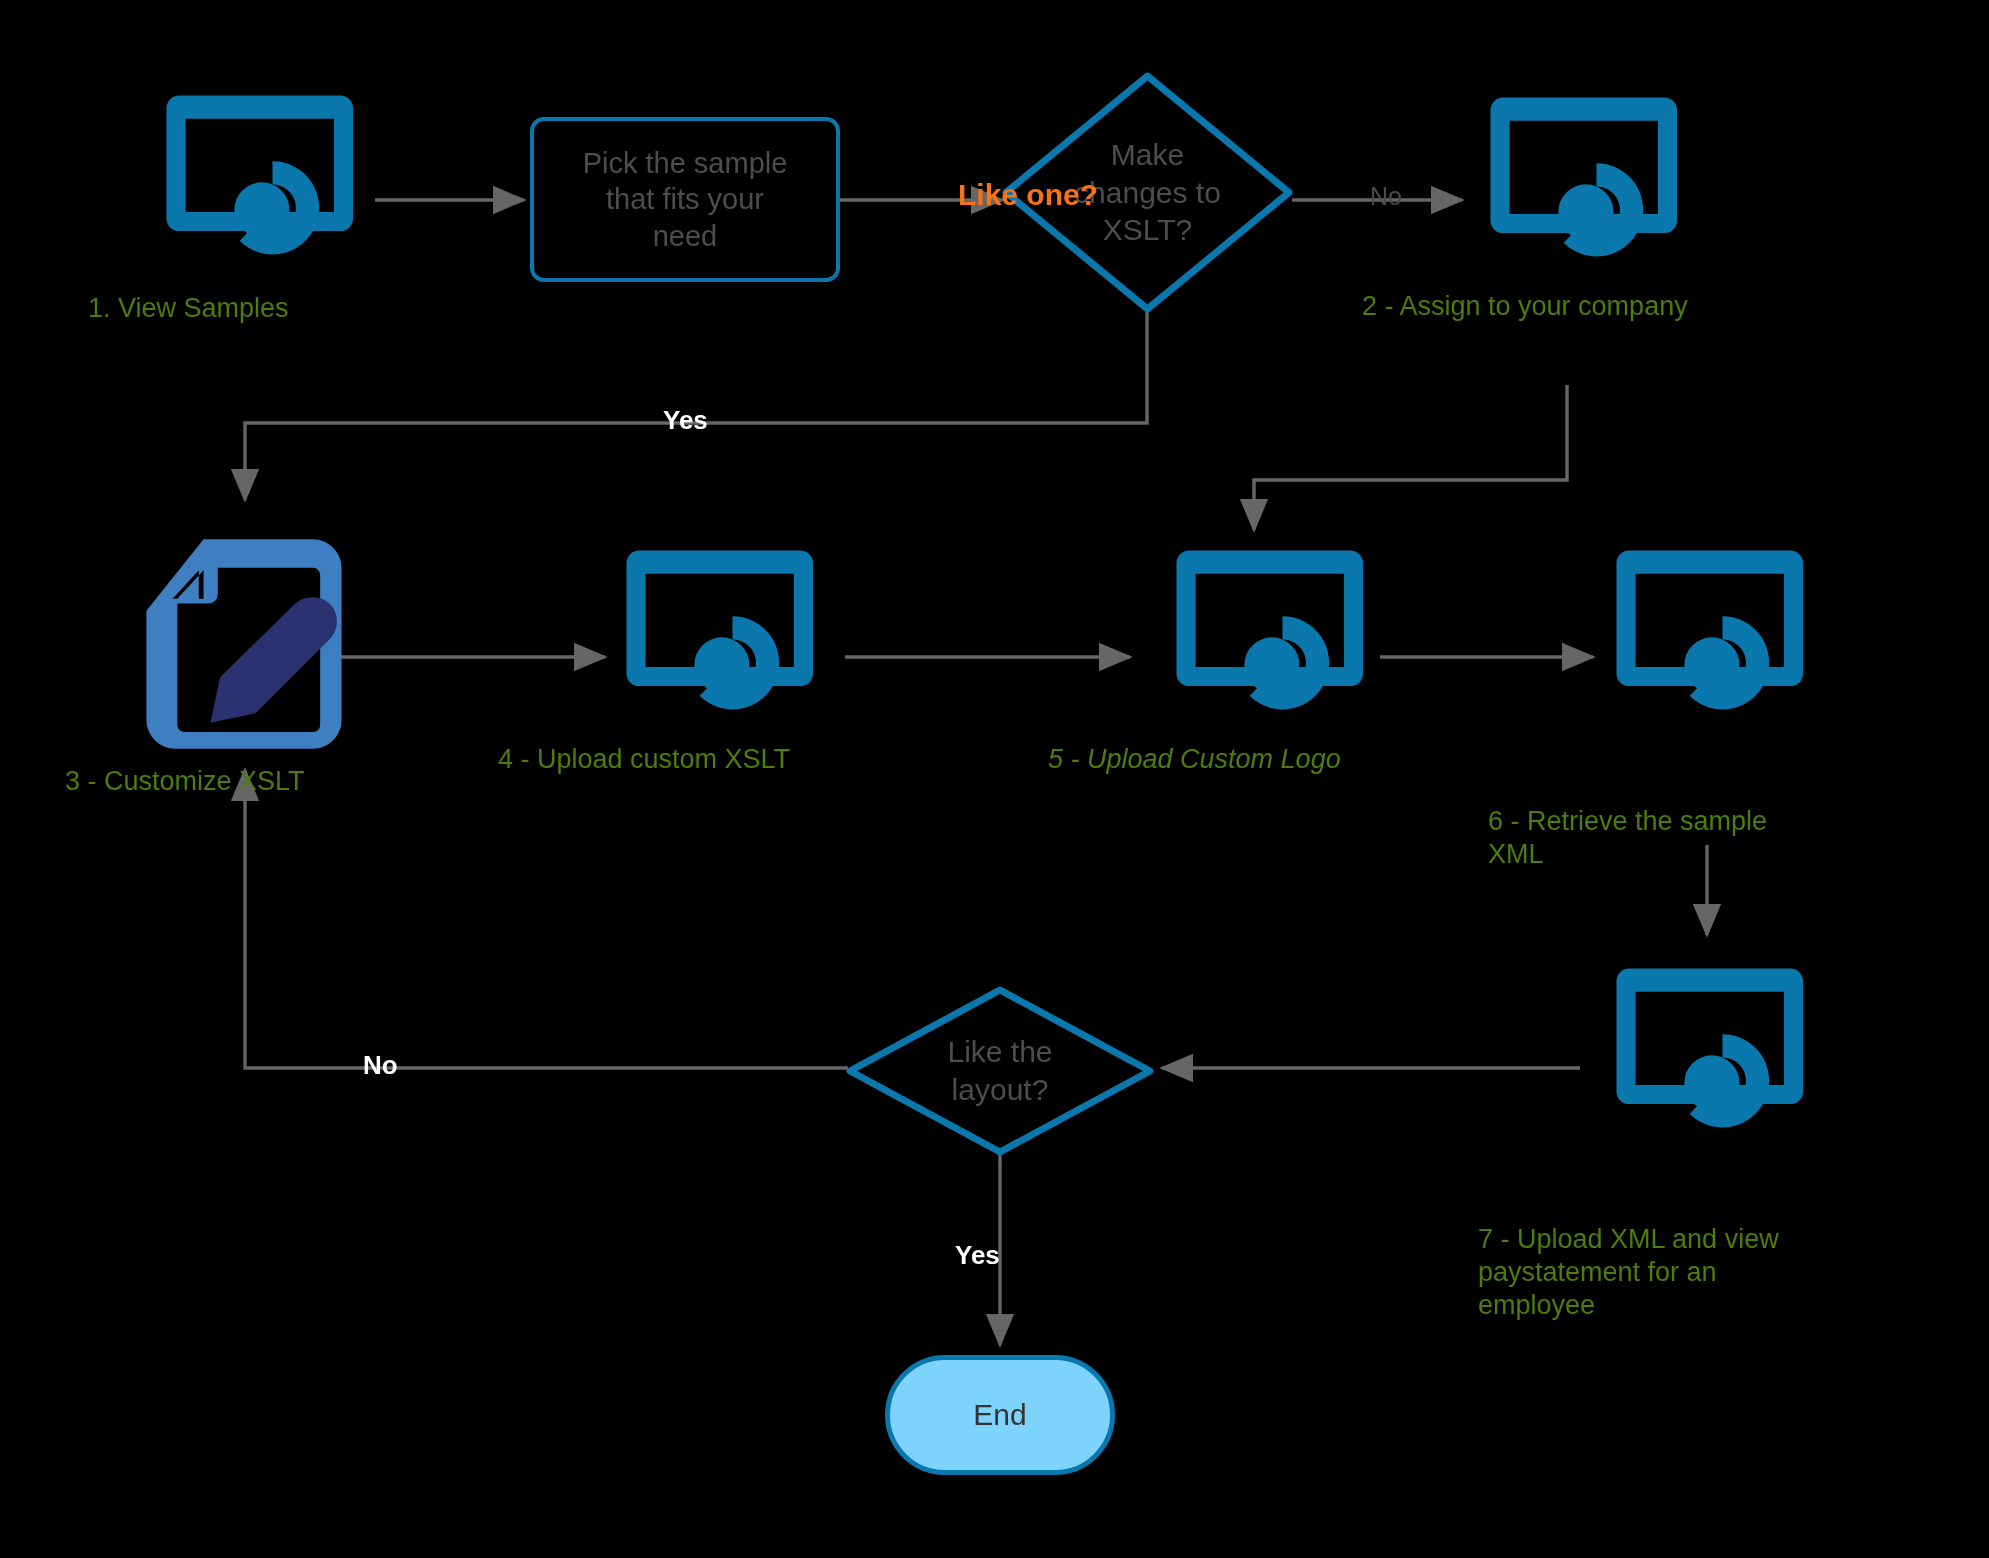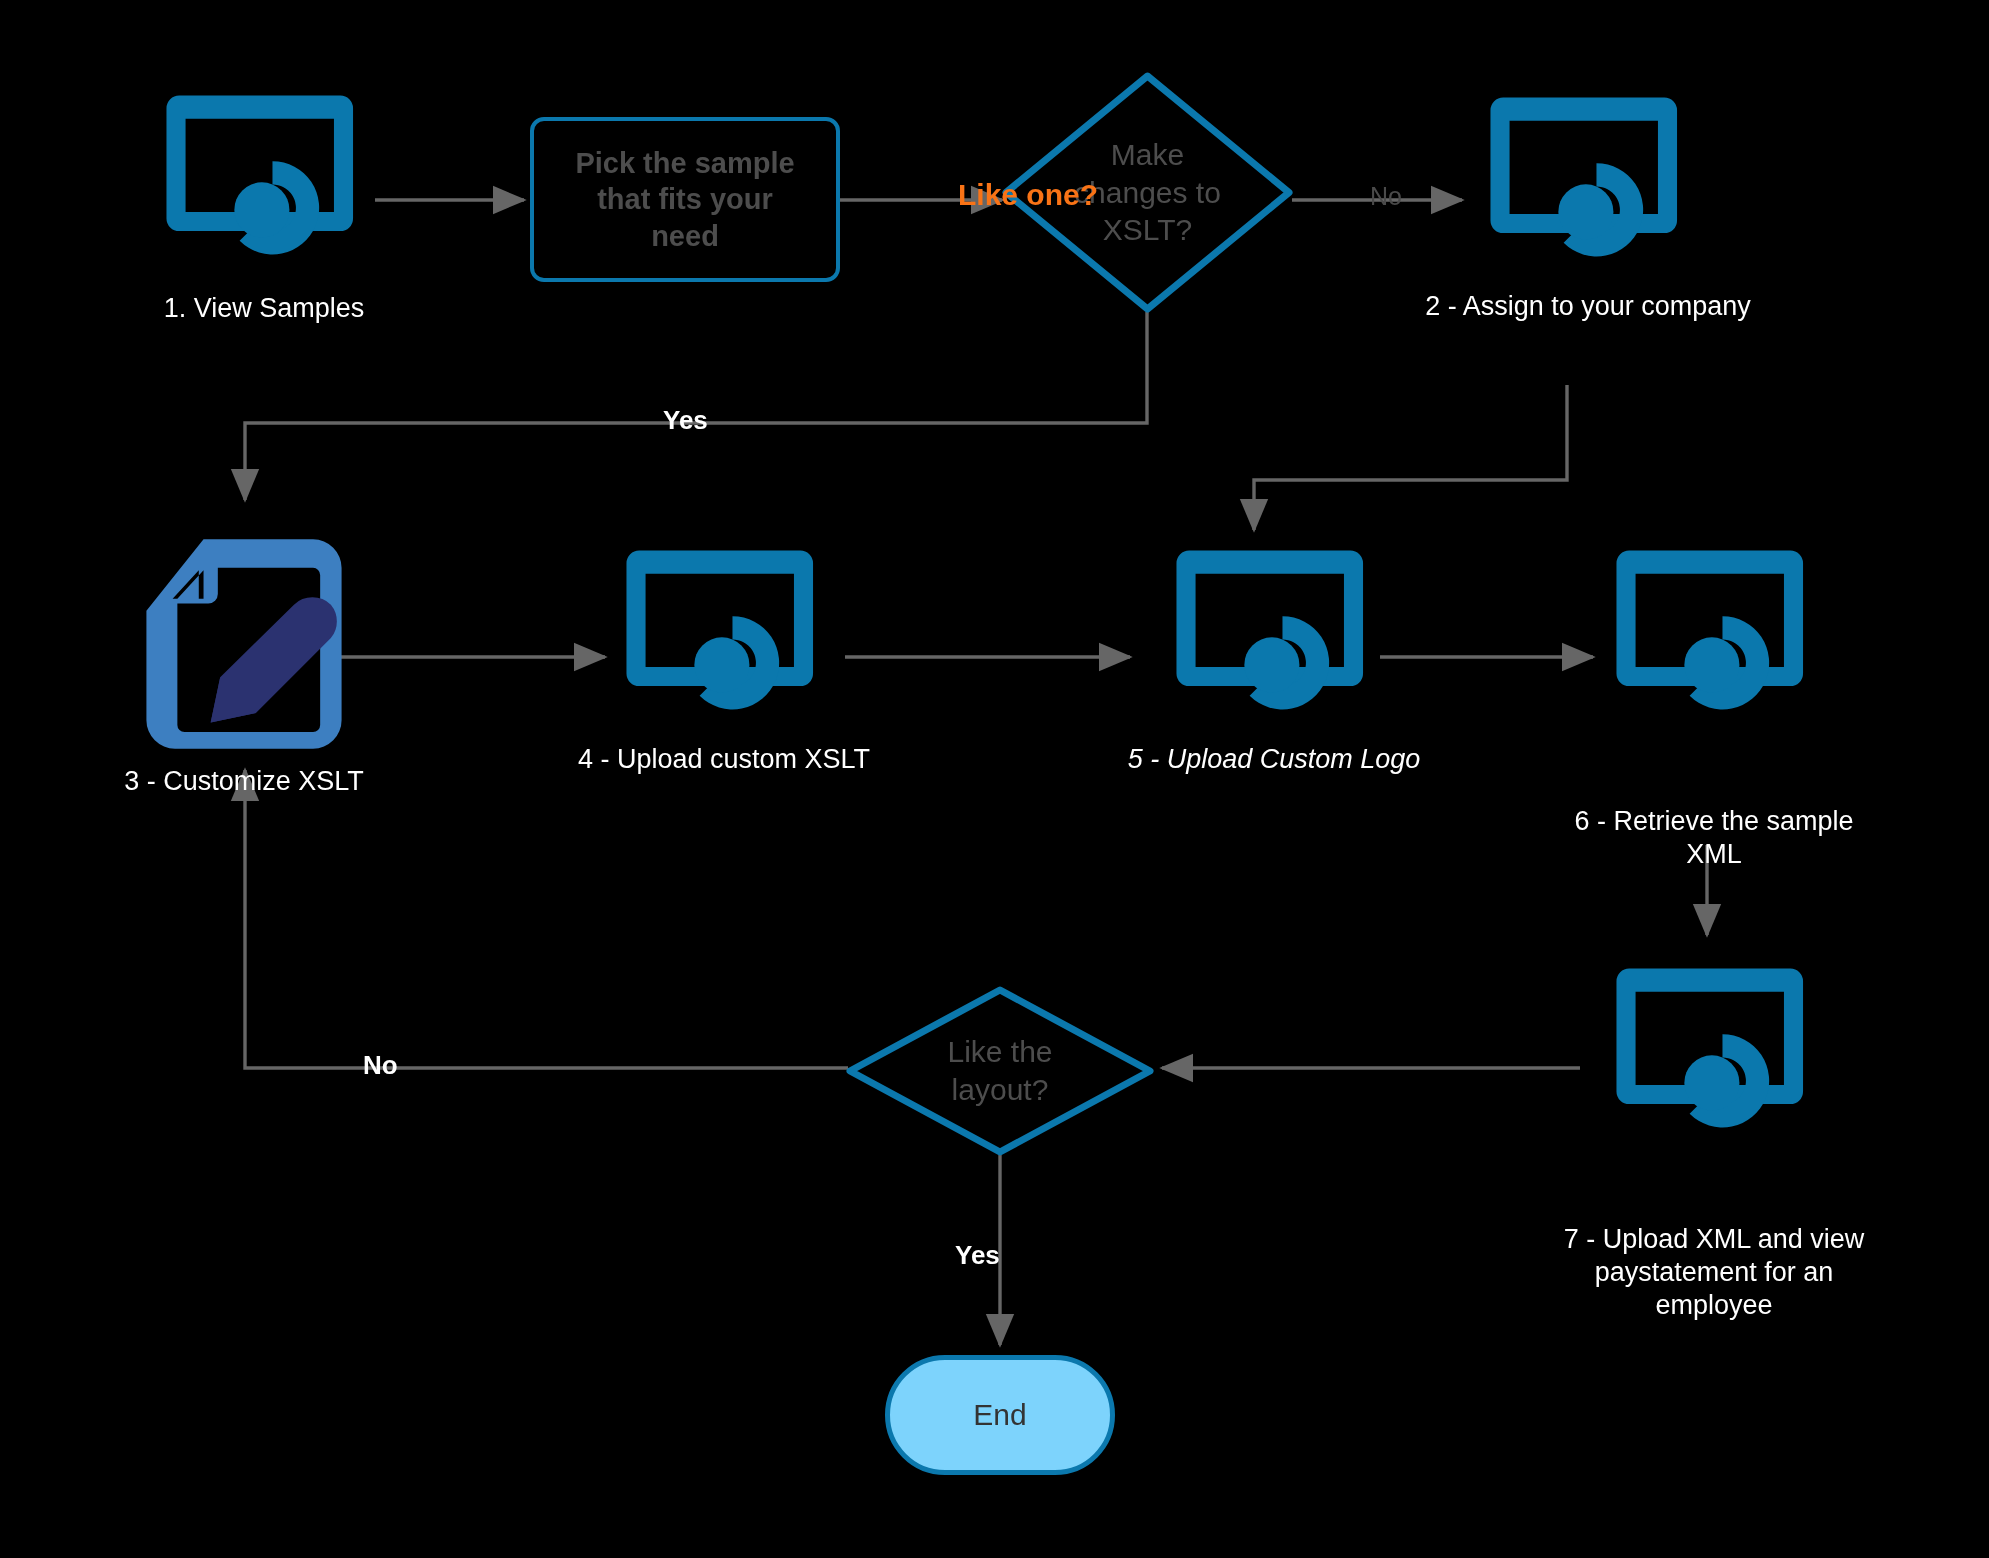--- a/index.html
+++ b/index.html
@@ -15,42 +15,41 @@
     width: 1989px;
     height: 1558px;
     background: #000000;
     overflow: hidden;
   }
   .node {
     position: absolute;
   }
   .node-label {
     position: absolute;
-    color: #ffffff;
+    color: #4d7c0f;
     font-size: 27px;
     line-height: 1.22;
-    text-align: center;
+    text-align: left;
     font-family: "Liberation Sans", sans-serif;
     white-space: pre-line;
   }
   .proc-box {
     position: absolute;
     border: 4px solid #0b78ad;
     border-radius: 14px;
     background: transparent;
     color: #4d4d4d;
     font-size: 29px;
     line-height: 1.26;
     display: flex;
     align-items: center;
     justify-content: center;
     text-align: center;
     box-sizing: border-box;
     white-space: pre-line;
-    font-weight: bold;
   }
   .end-box {
     position: absolute;
     border: 5px solid #0b78ad;
     border-radius: 60px;
     background: #7dd3fc;
     color: #333333;
     font-size: 30px;
     display: flex;
     align-items: center;

